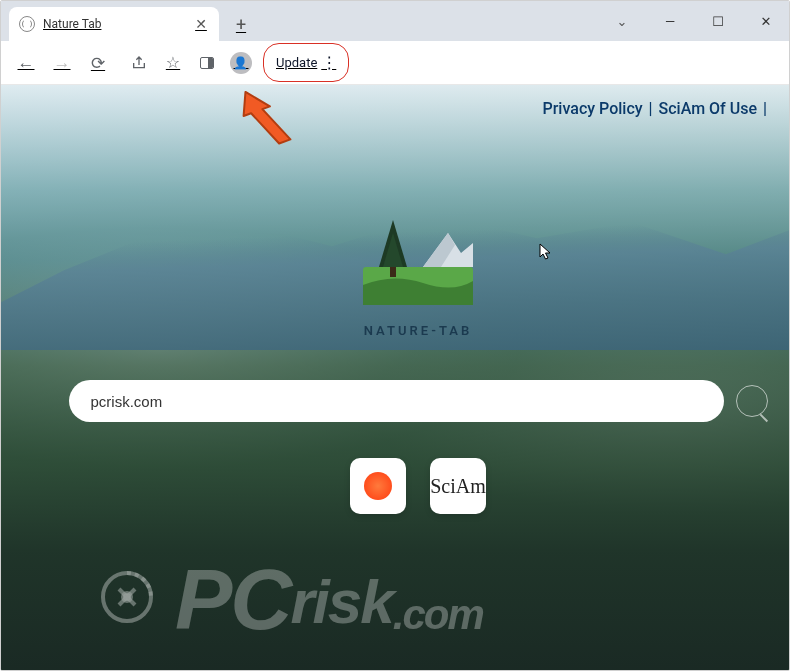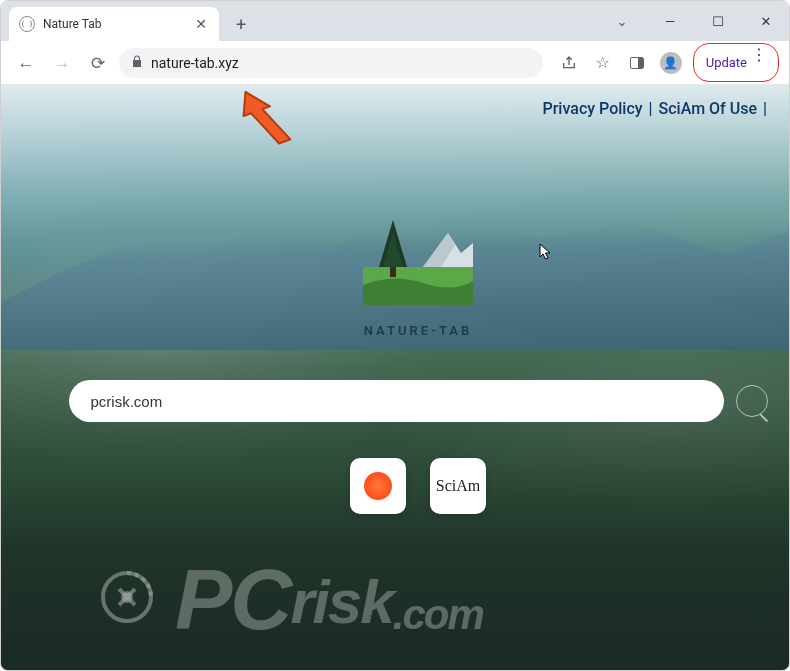--- a/index.html
+++ b/index.html
@@ -8,25 +8,26 @@
   height: 671px;
   font-family: -apple-system, BlinkMacSystemFont, "Segoe UI", Roboto, Arial, sans-serif;
   overflow: hidden;
   position: relative;
   background: #fff;
 }
 .browser-window {
   width: 100%;
   height: 100%;
   border: 1px solid #d0d0d0;
-  border-radius: 8px;
+  border-radius: 2px;
   overflow: hidden;
   display: flex;
   flex-direction: column;
   background: #fff;
+  text-decoration: underline;
 }
 .title-bar {
   height: 40px;
   background: #dce1e8;
   display: flex;
   align-items: flex-end;
   padding: 4px 8px 0 8px;
   position: relative;
 }
 .tab {
@@ -105,26 +106,27 @@
 .lock-ic { color: #5f6368; font-size: 12px; }
 .url-text { color: #202124; }
 .right-icons { display: flex; align-items: center; gap: 10px; margin-left: 8px; }
 .ri { width: 24px; height: 24px; display: flex; align-items: center; justify-content: center; color: #5f6368; cursor: pointer; }
 .avatar-ic {
   width: 22px; height: 22px; border-radius: 50%; background: #bdbdc0;
   display: flex; align-items: center; justify-content: center; color: #fff; font-size: 12px;
 }
 .update-btn {
   border: 1px solid #d93025;
-  color: #4c1d95;
+  color: #0f172a;
   background: #fff;
   border-radius: 16px;
   padding: 11px 12px;
   font-size: 13px;
   display: flex;
+  align-items: center;
   gap: 4px;
   cursor: pointer;
 }
 .update-btn .dots { letter-spacing: -1px; font-size: 16px; line-height: 0; }
 .page-area {
   flex: 1;
   position: relative;
   overflow: hidden;
 }
 .bg {
@@ -249,21 +251,21 @@
   font-size: 10px;
   text-align: center;
 }
 .sc-rare {
   display: flex; flex-direction: column; align-items: center; justify-content: center;
   color: #2a5aa5; font-weight: bold; font-size: 11px;
 }
 .rare-shapes { display: grid; grid-template-columns: 12px 12px; gap: 2px; margin-bottom: 2px; }
 .rare-shapes span { width: 12px; height: 12px; border-radius: 50%; }
 .sc-sun { color: #ff5a2e; }
-.sc-sciam { font-family: Georgia, serif; font-size: 16px; color: #222; }
+.sc-sciam { font-family: Georgia, serif; font-size: 20px; color: #222; }
 .cursor-ptr {
   position: absolute;
   top: 158px;
   left: 538px;
   width: 14px; height: 18px;
   pointer-events: none;
 }
 .watermark {
   position: absolute;
   left: 0; right: 0;
@@ -308,28 +310,20 @@
       <span class="wc">—</span>
       <span class="wc">☐</span>
       <span class="wc">✕</span>
     </div>
   </div>
 
   <div class="address-bar">
     <span class="nav-btn">←</span>
     <span class="nav-btn disabled">→</span>
     <span class="nav-btn">⟳</span>
-    <div class="omnibox">
-      <span class="lock-ic">
-        <svg width="12" height="13" viewBox="0 0 12 13">
-            <path fill="#5f6368" d="M3 5V3.5a3 3 0 0 1 6 0V5h1v7H2V5h1zm1 0h4V3.5a2 2 0 0 0-4 0V5z"></path>
-          </svg>
-      </span>
-      <span class="url-text">nature-tab.xyz</span>
-    </div>
     <div class="right-icons">
       <span class="ri">
         <svg width="16" height="16" viewBox="0 0 24 24" fill="none" stroke="#5f6368" stroke-width="2">
             <path d="M4 12v7h16v-7M12 3v12M8 7l4-4 4 4"></path>
           </svg>
       </span>
       <span class="ri">☆</span>
       <span class="ri">
           <span class="panel-ic"></span>
         </span>

